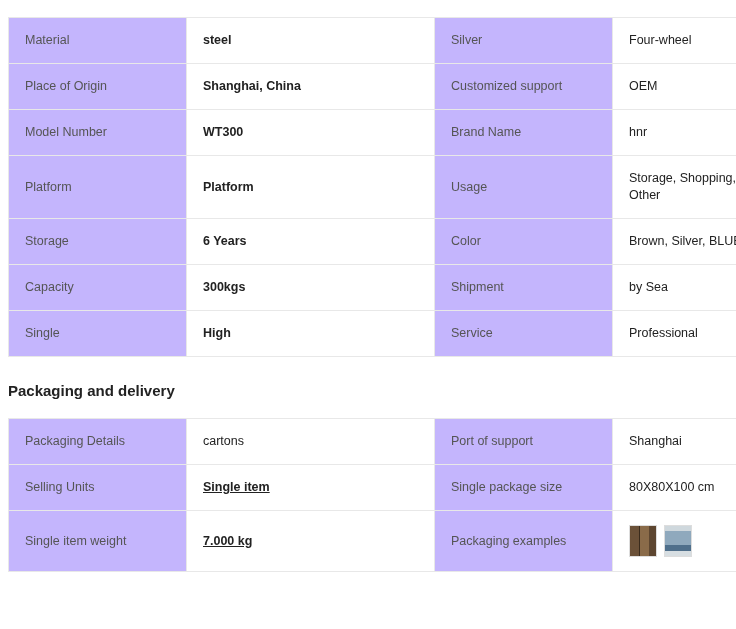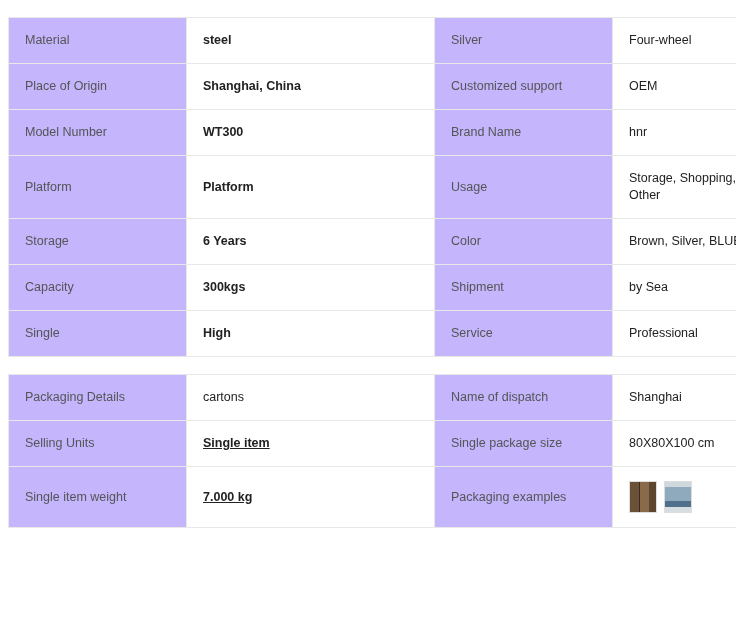--- a/index.html
+++ b/index.html
@@ -142,27 +142,28 @@
       </tr>
       <tr>
         <td class="label col-l1">Single</td>
         <td class="value col-v1">High</td>
         <td class="label col-l2">Service</td>
         <td class="value col-v2 plain">Professional</td>
       </tr>
     </tbody>
   </table>
 
+  <h2 class="section-title pack-title">Packaging and delivery</h2>
 
   <table class="attr-table pack">
     <tbody>
       <tr>
         <td class="label col-l1">Packaging Details</td>
         <td class="value col-v1">cartons</td>
-        <td class="label col-l2">Name of dispatch</td>
+        <td class="label col-l2">Port of support</td>
         <td class="value col-v2">Shanghai</td>
       </tr>
       <tr>
         <td class="label col-l1">Selling Units</td>
         <td class="value col-v1 bold">Single item</td>
         <td class="label col-l2">Single package size</td>
         <td class="value col-v2">80X80X100 cm</td>
       </tr>
       <tr>
         <td class="label col-l1">Single item weight</td>

